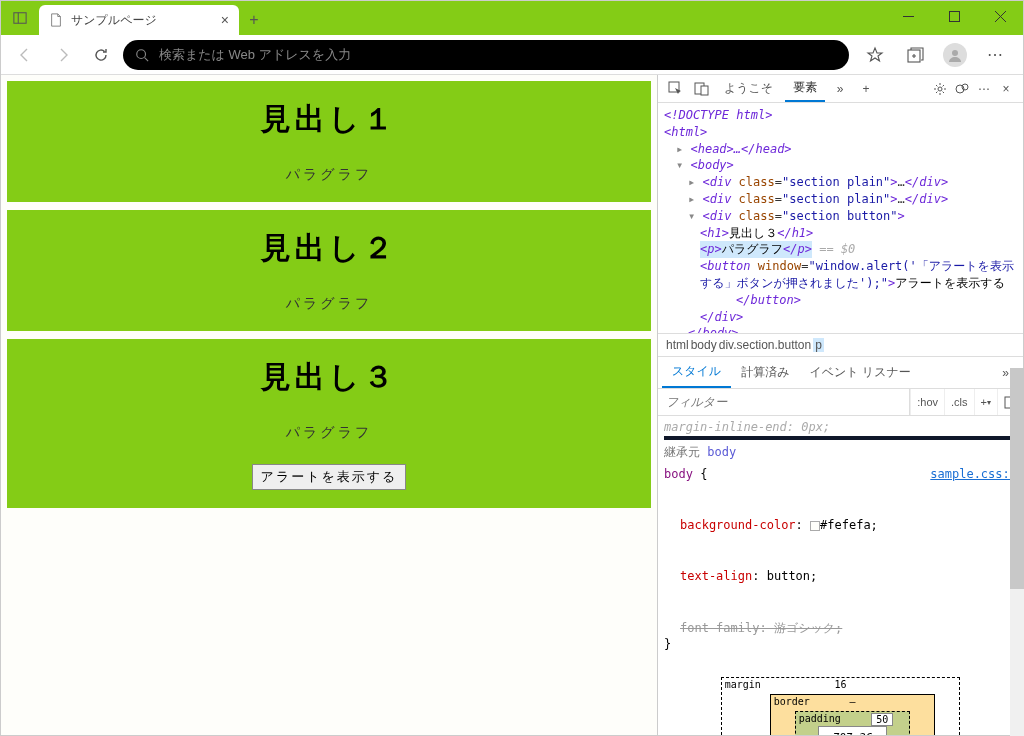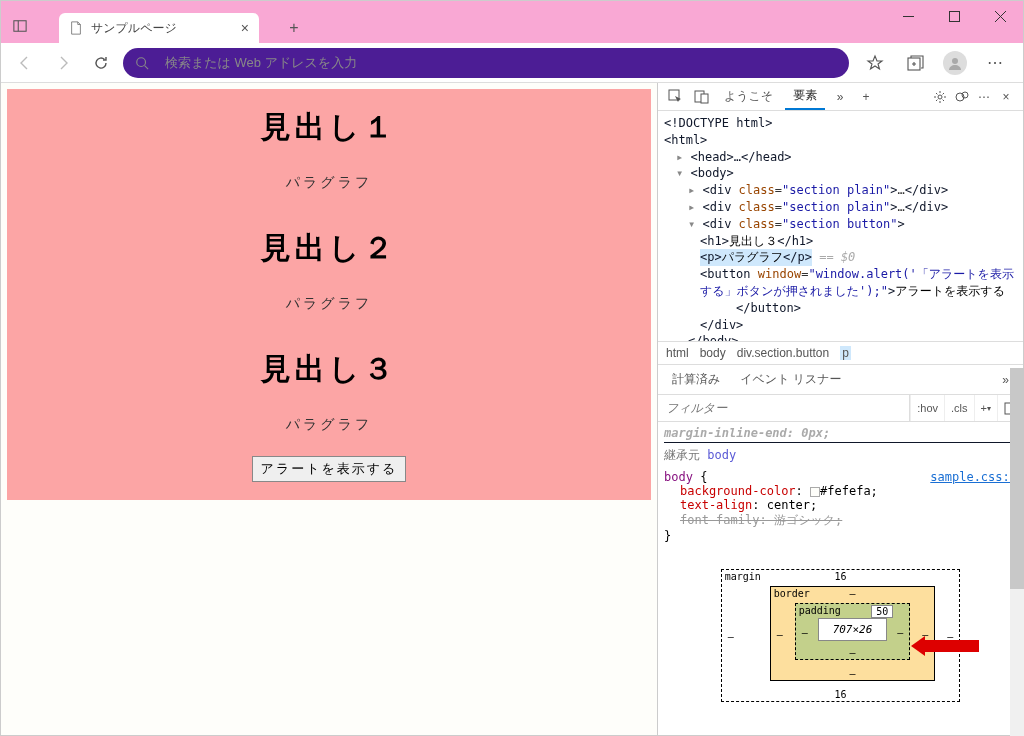--- a/index.html
+++ b/index.html
@@ -1,85 +1,85 @@
 <!DOCTYPE html>
 <html><head>
 <meta charset="utf-8">
 <style>
 * { box-sizing: border-box; margin: 0; padding: 0; }
 html, body { width: 1024px; height: 736px; font-family: "Segoe UI", Meiryo, sans-serif; overflow: hidden; background: #fff; }
 .window { width: 1024px; height: 736px; display: flex; flex-direction: column; background: #f3f3f3; border: 1px solid #ccc; }
 
 
-.titlebar { height: 42px; background: #f9a8d4; display: flex; align-items: flex-end; gap: 20px; }
+.titlebar { height: 34px; background: #84cc16; display: flex; align-items: flex-end; }
 .tl-icon { width: 38px; height: 34px; display: flex; align-items: center; justify-content: center; }
 .tl-icon svg { width: 14px; height: 14px; }
 .tab { background: #fff; height: 30px; margin-top: 4px; border-radius: 6px 6px 0 0; display: flex; align-items: center; padding: 0 10px; gap: 8px; min-width: 200px; font-size: 12px; color: #444; }
 .tab-close { color: #555; font-size: 14px; margin-left: auto; }
 .tab-plus { width: 30px; height: 30px; display: flex; align-items: center; justify-content: center; font-size: 16px; color: #555; }
 .win-ctrls { margin-left: auto; display: flex; align-self: flex-start; }
 .win-ctrl { width: 46px; height: 30px; display: flex; align-items: center; justify-content: center; }
 .win-ctrl svg { width: 11px; height: 11px; }
 
 
 .addrbar { height: 40px; background: #fff; border-bottom: 1px solid #ddd; display: flex; align-items: center; padding: 0 8px; gap: 6px; }
 .nav-btn { width: 32px; height: 32px; display: flex; align-items: center; justify-content: center; color: #888; }
-.addr-input { flex: 1; height: 30px; border: none; background: #4c1d95; border-radius: 15px; padding: 0 12px; display: flex; align-items: center; gap: 16px; font-size: 13px; color: #888; }
+.addr-input { flex: 1; height: 30px; border: none; background: #000000; border-radius: 15px; padding: 0 12px; display: flex; align-items: center; gap: 10px; font-size: 13px; color: #888; }
 .addr-icon { width: 14px; height: 14px; }
 .right-icons { display: flex; gap: 8px; align-items: center; padding: 0 4px; }
 .ricon { width: 32px; height: 32px; display: flex; align-items: center; justify-content: center; color: #555; }
 .avatar { width: 24px; height: 24px; border-radius: 50%; background: #ddd; display: flex; align-items: center; justify-content: center; }
 
 
 .content { flex: 1; display: flex; overflow: hidden; background: #fefefa; }
 .page { width: 656px; padding: 6px; background: #fefefa; }
-.section { background: #fca5a5; padding: 18px 4px; text-align: center; }
+.section { background: #84cc16; padding: 18px 4px; margin-bottom: 8px; text-align: center; }
 .section h1 { font-size: 30px; font-weight: bold; letter-spacing: 4px; color: #000; margin-bottom: 26px; }
 .section p { font-size: 14px; color: #333; letter-spacing: 3px; }
 .section button { margin-top: 22px; font-size: 13px; padding: 3px 8px; background: #efefef; border: 1px solid #888; letter-spacing: 2px; }
 
 
 .devtools { flex: 1; display: flex; flex-direction: column; border-left: 1px solid #ccc; background: #fff; font-size: 12px; min-width: 0; }
 .dt-toolbar { height: 28px; border-bottom: 1px solid #ddd; display: flex; align-items: center; gap: 4px; padding: 0 6px; }
 .dt-tb-icon { width: 22px; height: 22px; display: flex; align-items: center; justify-content: center; color: #555; }
 .dt-tab { padding: 4px 8px; color: #555; font-size: 12px; }
 .dt-tab.active { border-bottom: 2px solid #0078d4; color: #333; background: #fff; }
 .dt-dom { padding: 4px 6px; font-family: Consolas, monospace; font-size: 12px; line-height: 1.4; overflow: auto; height: 230px; color: #333; }
-.tag { color: #0f172a; }
+.tag { color: #6d28d9; font-style: italic; }
 .attr-n { color: #994500; }
 .attr-v { color: #1a1aa6; }
 .indent1 { padding-left: 12px; }
 .indent2 { padding-left: 24px; }
 .indent3 { padding-left: 36px; }
 .txt { color: #000; }
 .dom-sel { background: #cfe8fc; display: inline-block; }
 .dom-sel-line { position: relative; }
 .eq0 { color: #aaa; font-style: italic; }
 
-.breadcrumb { border-top: 1px solid #ddd; border-bottom: 1px solid #ddd; padding: 4px 8px; font-size: 12px; color: #555; display: flex; gap: 11px; }
+.breadcrumb { border-top: 1px solid #ddd; border-bottom: 1px solid #ddd; padding: 4px 8px; font-size: 12px; color: #555; display: flex; gap: 2px; }
 .breadcrumb span.sel { background: #cfe8fc; padding: 0 2px; }
 
 .styles-tabs { display: flex; border-bottom: 1px solid #ddd; align-items: center; padding: 0 4px; }
 .styles-tab { padding: 6px 10px; font-size: 12px; color: #555; }
 .styles-tab.active { color: #0078d4; border-bottom: 2px solid #0078d4; }
 .styles-tab.more { margin-left: auto; }
 
 .filter-row { display: flex; border-bottom: 1px solid #ddd; }
 .filter-input { flex: 1; border: none; padding: 6px 8px; font-size: 12px; color: #888; font-style: italic; }
 .filter-btns { display: flex; border-left: 1px solid #ddd; }
 .filter-btn { padding: 4px 6px; font-size: 11px; color: #555; border-left: 1px solid #eee; display: flex; align-items: center; }
 
 .styles-body { flex: 1; overflow: auto; font-family: Consolas, monospace; font-size: 12px; padding: 2px 6px; position: relative; }
-.rule-gray { color: #aaa; font-style: italic; border-bottom: 1px solid #0f172a; padding: 2px 0; font-weight: bold; }
+.rule-gray { color: #aaa; font-style: italic; border-bottom: 4px solid #0f172a; padding: 2px 0; }
 .inherit { color: #777; padding: 4px 0; }
 .inherit a { color: #5a5ad6; text-decoration: none; }
 .rule { padding: 2px 0; }
 .sel-name { color: #881280; }
 .rule-link { float: right; color: #1a6fd4; text-decoration: underline; }
-.prop { padding-left: 16px; }
+.prop { padding-left: 16px; margin-top: 37px; }
 .prop-n { color: #c80000; }
 .prop-v { color: #000; }
 .swatch { display: inline-block; width: 10px; height: 10px; border: 1px solid #aaa; background: #fefefa; vertical-align: middle; }
 .strike { text-decoration: line-through; color: #999; }
 
 .box-model { display: flex; justify-content: center; padding: 24px 0; position: relative; }
 .bm-margin { border: 1px dashed #000; padding: 16px 24px 20px; position: relative; font-size: 10px; }
 .bm-label { position: absolute; top: 1px; left: 3px; font-size: 10px; }
 .bm-num-top { position: absolute; top: 1px; left: 50%; transform: translateX(-50%); }
 .bm-num-bot { position: absolute; bottom: 1px; left: 50%; transform: translateX(-50%); }
@@ -256,20 +256,21 @@
       </div>
 
       <div class="breadcrumb">
         <span>html</span>
         <span>body</span>
         <span>div.section.button</span>
         <span class="sel">p</span>
       </div>
 
       <div class="styles-tabs">
+        <div class="styles-tab active">スタイル</div>
         <div class="styles-tab">計算済み</div>
         <div class="styles-tab">イベント リスナー</div>
         <div class="styles-tab more">»</div>
       </div>
 
       <div class="filter-row">
         <input class="filter-input" placeholder="フィルター" style="">
         <div class="filter-btns">
           <div class="filter-btn">:hov</div>
           <div class="filter-btn">.cls</div>
@@ -283,21 +284,21 @@
         </div>
       </div>
 
       <div class="styles-body">
         <div class="rule-gray">margin-inline-end: 0px;</div>
         <div class="inherit"><span>継承元 </span><a>body</a></div>
         <div class="rule">
           <span class="sel-name">body</span><span> {</span>
           <a class="rule-link">sample.css:1</a>
           <div class="prop"><span class="prop-n">background-color</span>: <span class="swatch"></span><span class="prop-v">#fefefa;</span></div>
-          <div class="prop"><span class="prop-n">text-align</span>: <span class="prop-v">center;</span></div>
+          <div class="prop"><span class="prop-n">text-align</span>: <span class="prop-v">button;</span></div>
           <div class="prop strike">font-family: 游ゴシック;</div>
           <div>}</div>
         </div>
 
         <div class="box-model">
           <div class="bm-margin">
             <span class="bm-label">margin</span>
             <span class="bm-num-top">16</span>
             <span class="bm-dash l">–</span>
               <span class="bm-dash r">–</span>

